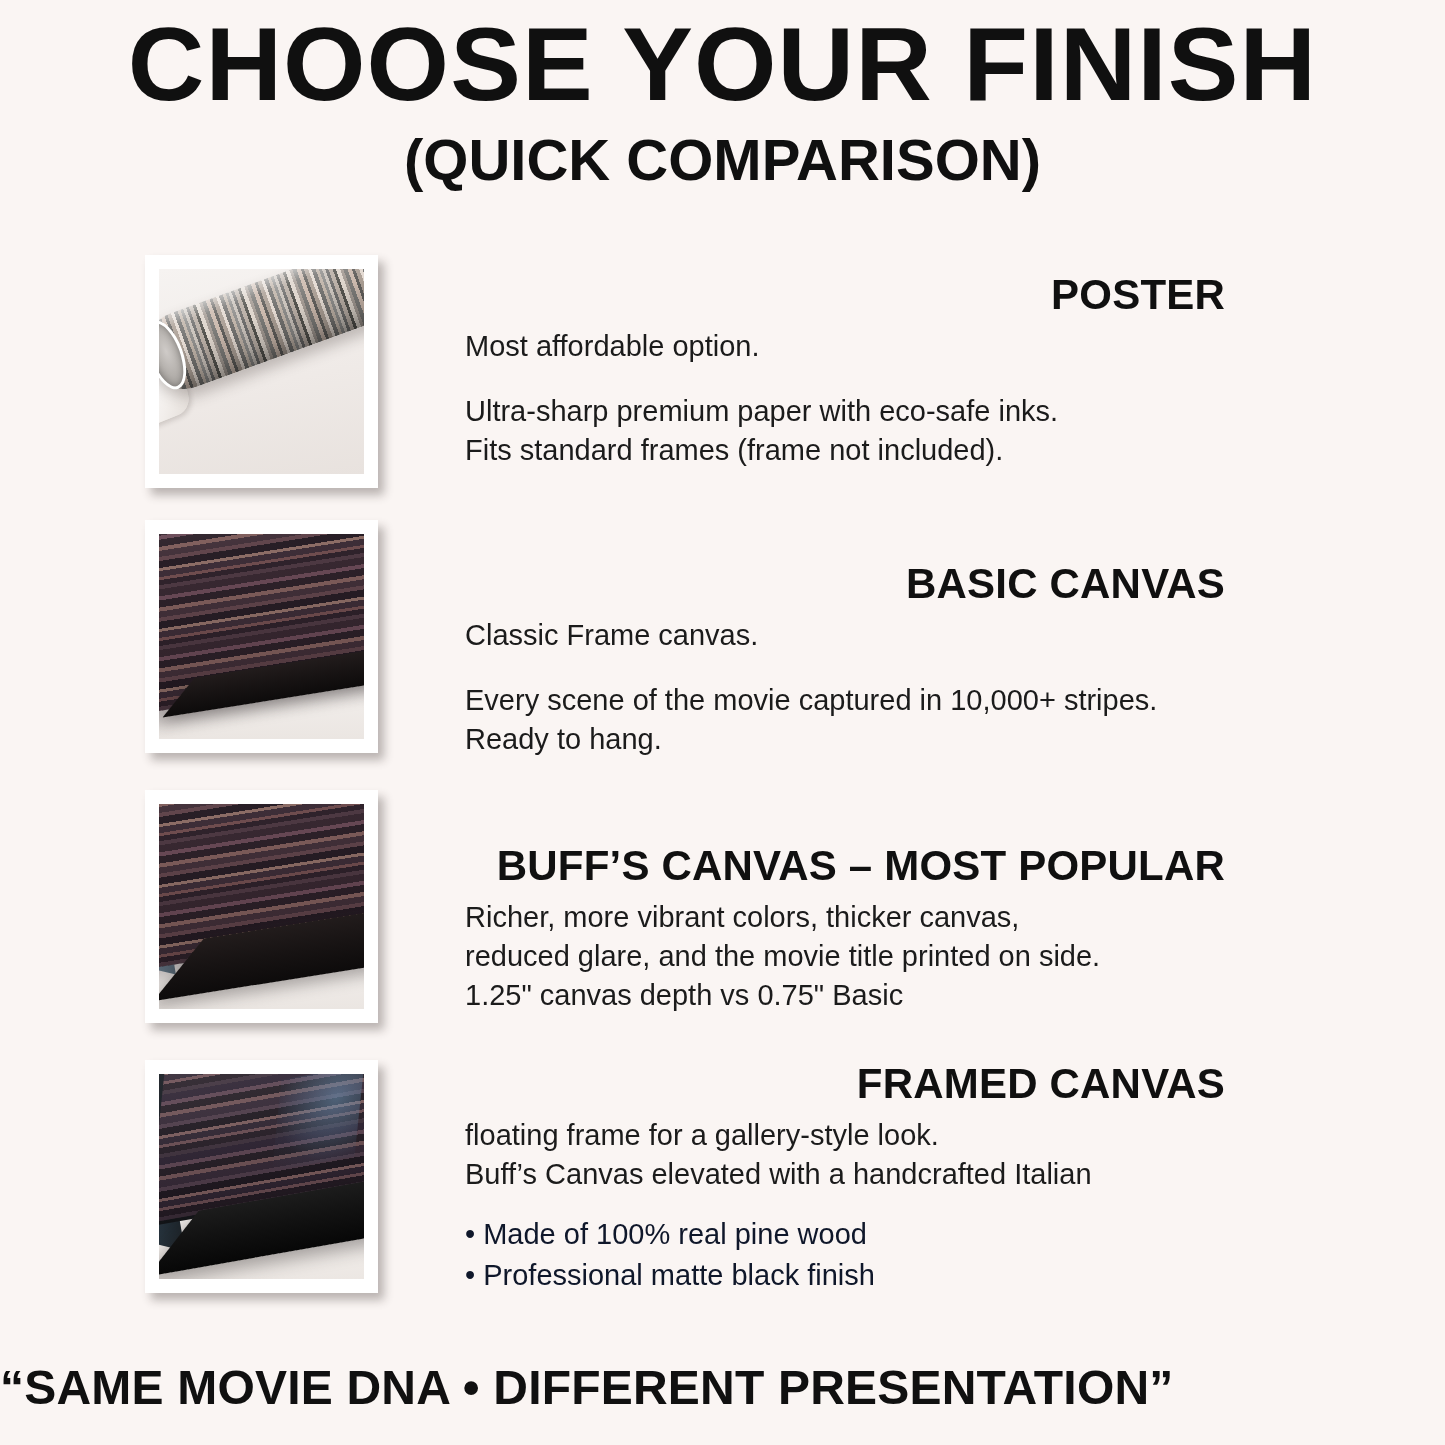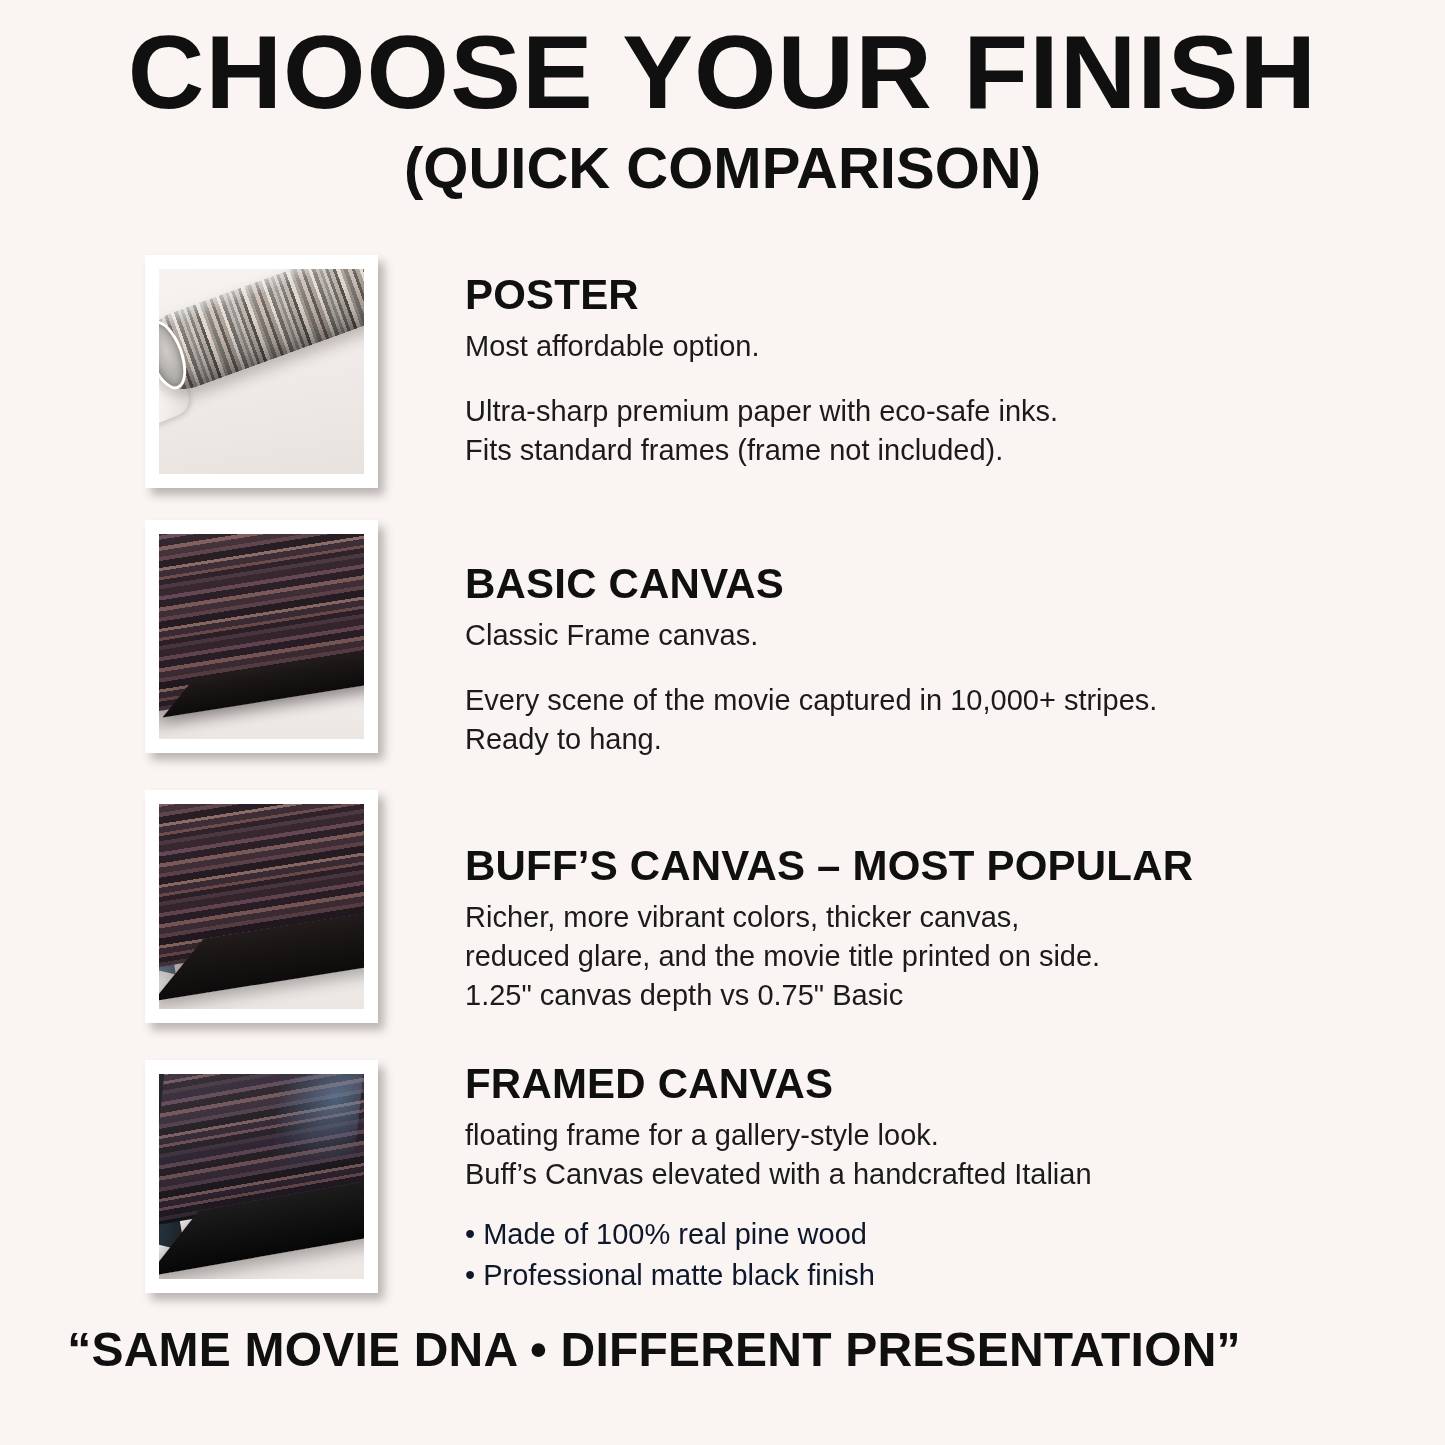--- a/index.html
+++ b/index.html
@@ -11,21 +11,21 @@
     height: 1445px;
     background: #faf5f3;
     font-family: "Liberation Sans", sans-serif;
     color: #141414;
     overflow: hidden;
     position: relative;
   }
 
   
   .header {
-    padding-top: 18px;
+    padding-top: 10px;
     text-align: center;
   }
   .main-title {
     font-family: "Liberation Sans", sans-serif;
     font-weight: bold;
     font-size: 104px;
     letter-spacing: 1px;
     line-height: 1.04;
     color: #101010;
     margin: 0;
@@ -287,20 +287,21 @@
   }
   .item-title {
     font-family: "Liberation Sans", sans-serif;
     font-weight: bold;
     font-size: 42px;
     line-height: 1.08;
     letter-spacing: 0.2px;
     color: #101010;
     margin: 0 0 10px 0;
     white-space: nowrap;
+    text-align: right;
   }
   .item-line {
     font-family: "Liberation Sans", sans-serif;
     font-weight: normal;
     font-size: 29px;
     line-height: 1.34;
     color: #1b1b1b;
     margin: 0;
     white-space: nowrap;
   }
@@ -316,23 +317,22 @@
 
   .t0 { top: 22px; }
   .t1 { top: 46px; }
   .t2 { top: 58px; }
   .t3 { top: 6px; }
 
   
   .footer {
     position: absolute;
     left: 0;
-    top: 1322px;
+    top: 1360px;
     width: 1308px;
-    text-align: center;
   }
   .footer-text {
     font-family: "Liberation Sans", sans-serif;
     font-weight: bold;
     font-size: 48px;
     letter-spacing: 0.2px;
     color: #101010;
     margin: 0;
   }
 </style>

